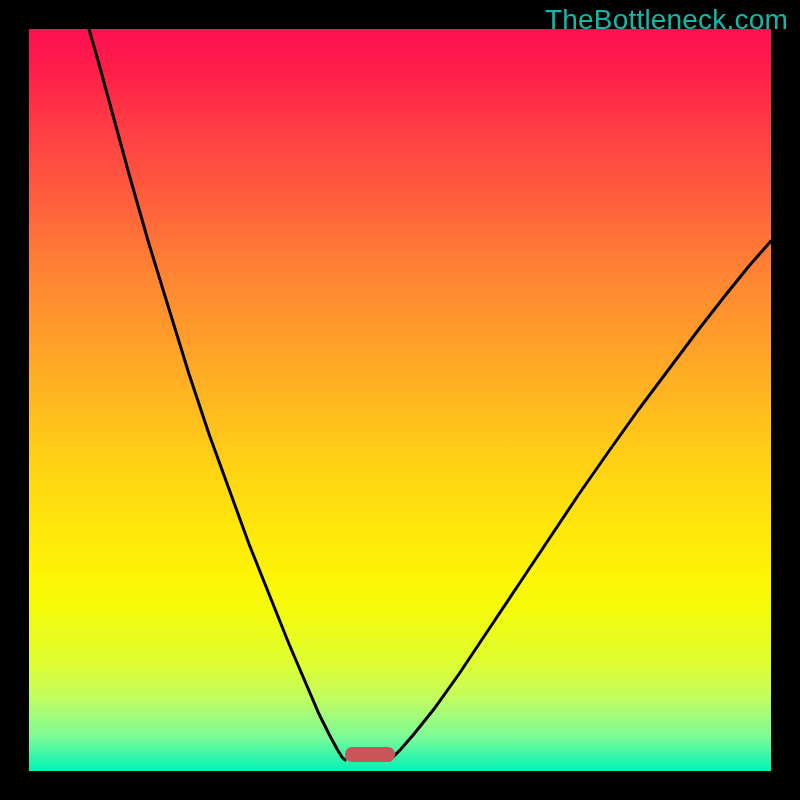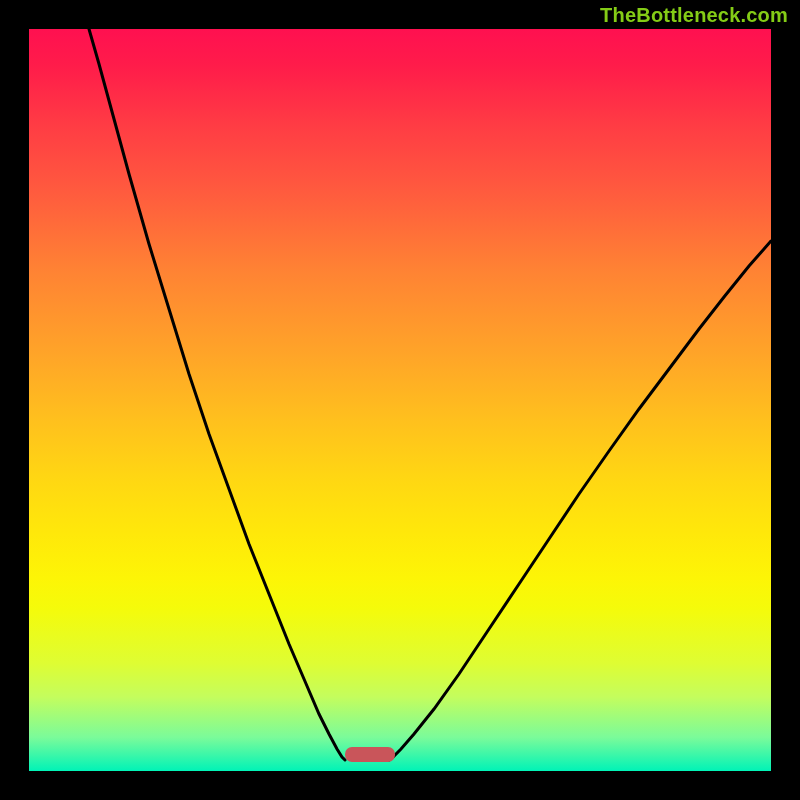--- a/index.html
+++ b/index.html
@@ -28,23 +28,23 @@
       #c4fd5d 90%,
       #7afb9a 95.5%,
       #00f3b7 100%);
     overflow: hidden;
   }
 
   .watermark {
     position: absolute;
     top: 4px;
     right: 12px;
-    color: #84cc16;
-    font-size: 20px;
-    font-weight: 700;
+    color: #14b8a6;
+    font-size: 28px;
+    font-weight: 400;
     letter-spacing: 0.2px;
     z-index: 5;
   }
 
   .curves {
     position: absolute;
     left: 0; top: 0;
     width: 742px; height: 742px;
     pointer-events: none;
   }

